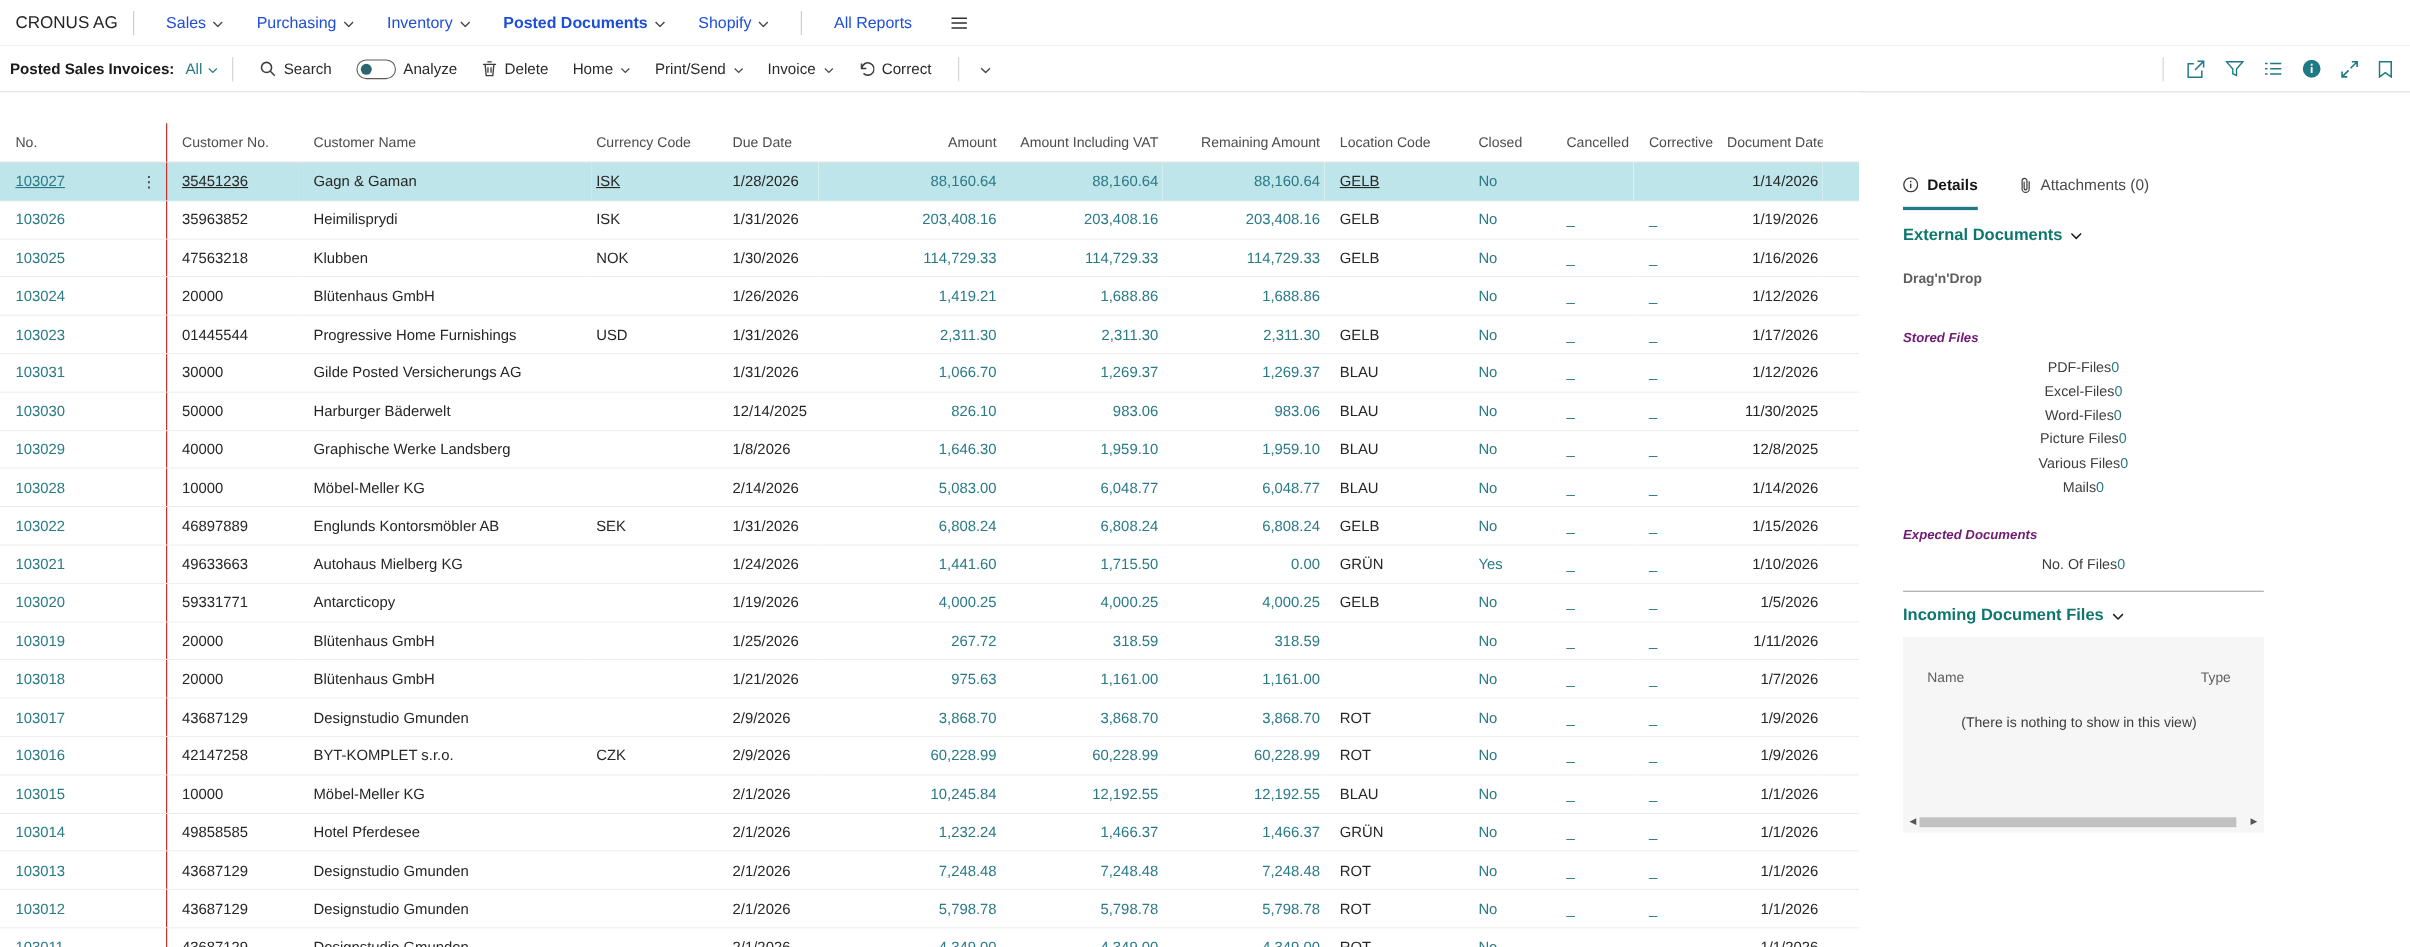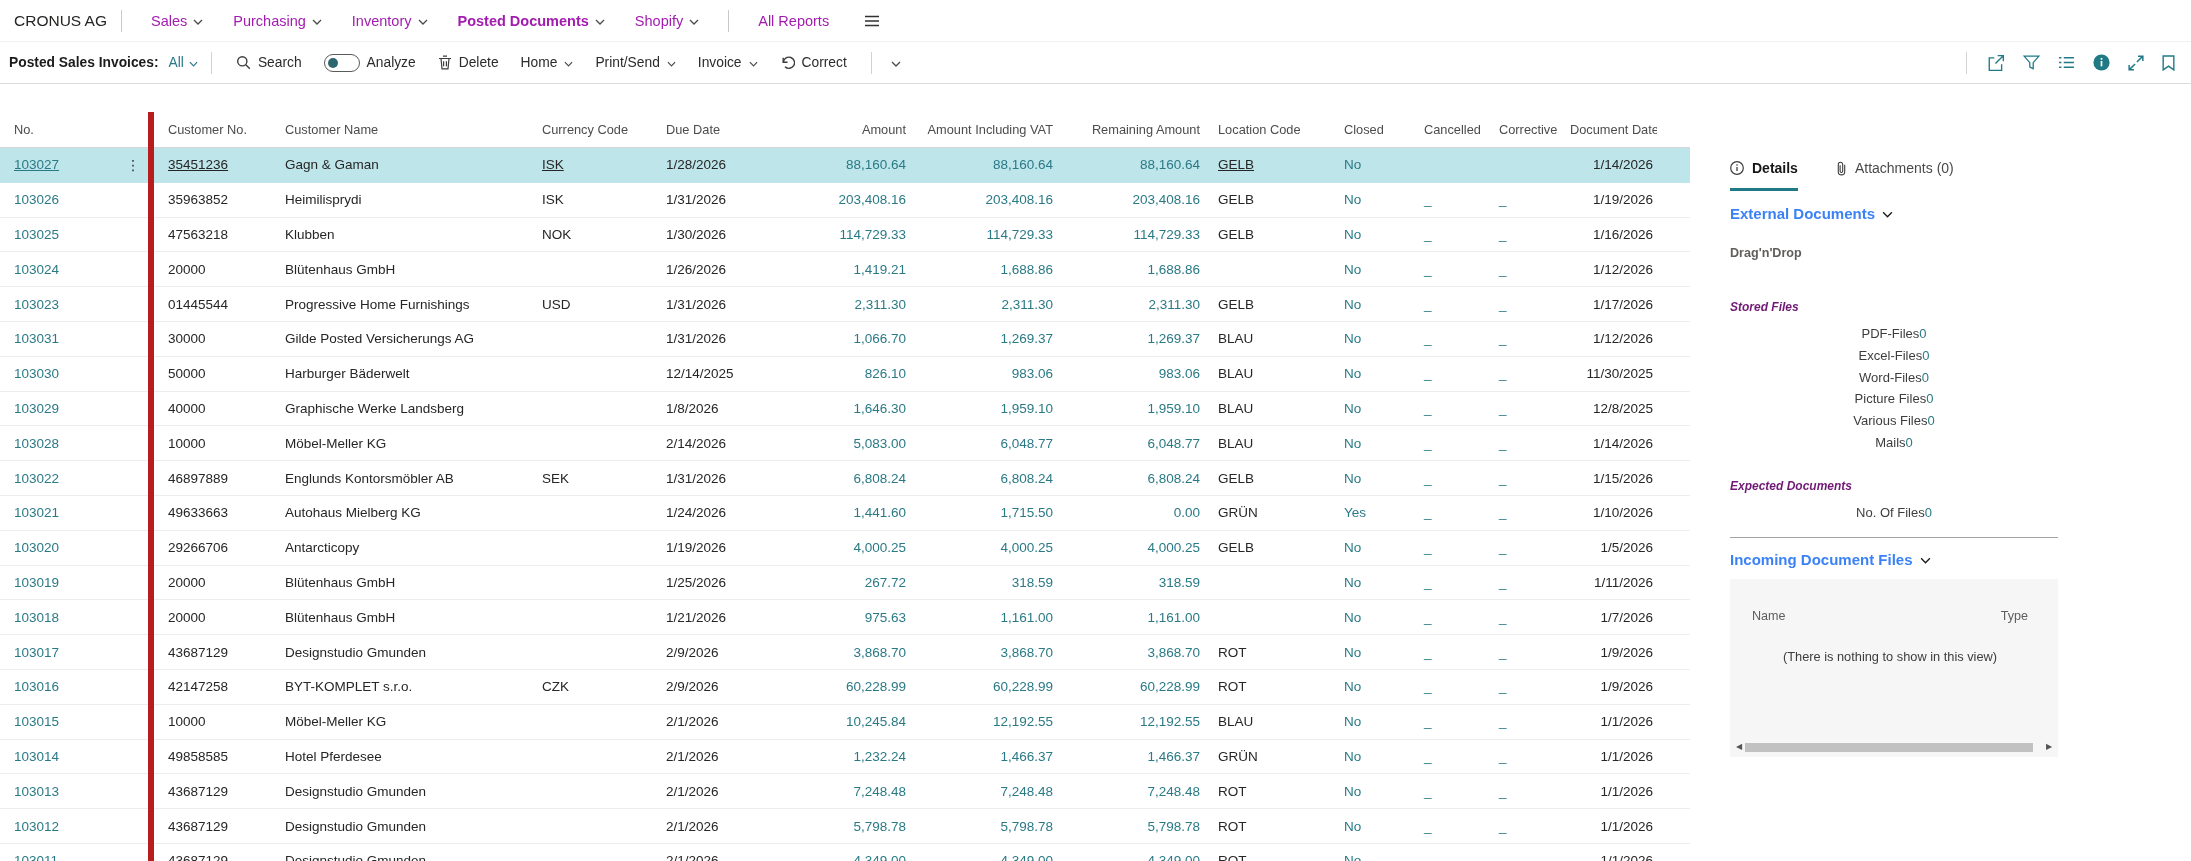--- a/index.html
+++ b/index.html
@@ -12,21 +12,21 @@
   body{
     width:2191px;height:861px;overflow:hidden;background:#fff;position:relative;
     font-family:"Liberation Sans", sans-serif;color:var(--dark);
   }
   svg{display:block;}
 
   
   .topnav{position:absolute;top:0;left:0;width:100%;height:41px;background:#fff;display:flex;align-items:center;}
   .brand{margin-left:14px;font-size:15.5px;color:#252423;white-space:nowrap;cursor:pointer;}
   .nav-divider{width:1px;height:22px;background:#c9c9c9;margin:0 14px;}
-  .nav-item{display:flex;align-items:center;gap:6px;padding:0 15px;height:100%;font-size:14.5px;color:#a21caf;cursor:pointer;white-space:nowrap;}
+  .nav-item{display:flex;align-items:center;gap:6px;padding:0 15px;height:100%;font-size:14.5px;color:#1d4ed8;cursor:pointer;white-space:nowrap;}
   .nav-item.active{font-weight:700;}
   .chev{color:#4a4a4a;margin-top:2px;}
   .hamburger{margin-left:20px;color:#323130;cursor:pointer;}
 
   
   .commandbar{position:absolute;top:41px;left:0;width:100%;height:43px;background:#fff;
     border-top:1px solid #f0f0f0;border-bottom:1px solid #dcdcdc;display:flex;align-items:center;box-sizing:border-box;}
   .cb-caption{margin-left:9px;font-size:13.8px;font-weight:700;color:#1b1b1b;white-space:nowrap;}
   .cb-filter{display:flex;align-items:center;gap:5px;margin-left:10px;color:var(--teal);font-size:13.8px;cursor:pointer;}
   .cb-divider{width:1px;height:22px;background:#d2d2d2;margin:0 13px;}
@@ -41,36 +41,36 @@
   .grid{position:absolute;top:84px;left:0;width:1690px;height:777px;overflow:hidden;background:#fff;}
   table{border-collapse:collapse;table-layout:fixed;width:1690px;margin-top:28px;}
   th{height:35px;font-weight:400;font-size:12.8px;color:#4c4c4c;text-align:left;
      padding:0 0 0 14px;border-bottom:1px solid #d8d8d8;white-space:nowrap;overflow:hidden;vertical-align:middle;cursor:pointer;}
   td{height:33.8px;font-size:13.5px;color:var(--dark);padding:0 0 0 14px;border-bottom:1px solid #ededed;
      white-space:nowrap;overflow:hidden;vertical-align:middle;}
   th.right,td.right{text-align:right;padding:0 4px 0 0;}
   th.c-currency_code,td.c-currency_code{padding-left:4px;}
   th.c-due_date,td.c-due_date{padding-left:6px;}
   td.lnk .v{color:var(--teal);cursor:pointer;}
-  th:first-child,td:first-child{border-right:6px solid #b91c1c;}
+  th:first-child,td:first-child{border-right:1px solid #b91c1c;}
   td:first-child{position:relative;}
   tr.selected td{background:var(--selBg);border-bottom-color:var(--selBg);}
   tr.selected td.c-no .v,
   tr.selected td.c-customer_no .v,
   tr.selected td.c-currency_code .v,
   tr.selected td.c-location_code .v{text-decoration:underline;}
   .rowmenu{position:absolute;right:8px;top:50%;transform:translateY(-50%);color:#2f2f2f;font-size:14px;cursor:pointer;line-height:1;}
 
   
   .factbox{position:absolute;left:1730px;top:160px;width:328px;}
   .fb-tabs{display:flex;gap:38px;}
   .fb-tab{display:flex;align-items:center;gap:8px;font-size:14px;color:#4a4a4a;padding-bottom:12px;border-bottom:3px solid transparent;cursor:pointer;}
   .fb-tab.active{font-weight:700;color:#161616;border-bottom-color:var(--tealIcon);}
   .fb-tab .i{color:#3d3d3d;display:flex;}
-  .fb-section-title{font-size:15px;font-weight:700;color:#3b82f6;display:flex;align-items:center;gap:7px;cursor:pointer;}
+  .fb-section-title{font-size:15px;font-weight:700;color:#0f766e;display:flex;align-items:center;gap:7px;cursor:pointer;}
   .t-external{margin-top:14px;}
   .fb-label{margin-top:24px;font-size:12.6px;font-weight:700;color:#605e5c;}
   .dropzone{margin-top:5px;height:64px;background:#f2f2f2;border:2px dashed #2f2f2f;border-radius:6px;
     text-align:center;padding-top:5px;font-size:13px;color:#2b2b2b;box-sizing:border-box;cursor:pointer;}
   .fb-sub{margin-top:40px;font-size:12px;font-weight:700;color:#701a75;font-style:italic;}
   .fb-rows{margin-top:9px;}
   .fb-row{display:flex;justify-content:center;align-items:center;height:21.7px;font-size:13px;color:#3d3d3d;}
   .fb-row .cnt{color:var(--teal);cursor:pointer;}
   .t-expected{margin-top:26px;}
   .fb-divider{margin-top:13px;height:1px;background:#a6a4a2;}
@@ -471,21 +471,21 @@
           <td class="c-remaining_amount right lnk"><span class="v">0.00</span></td>
           <td class="c-location_code"><span class="v">GRÜN</span></td>
           <td class="c-closed lnk"><span class="v">Yes</span></td>
           <td class="c-cancelled lnk"><span class="v">_</span></td>
           <td class="c-corrective lnk"><span class="v">_</span></td>
           <td class="c-document_date right"><span class="v">1/10/2026</span></td>
           <td></td>
         </tr>
         <tr class="">
           <td class="c-no lnk"><span class="v">103020</span></td>
-          <td class="c-customer_no"><span class="v">29266706</span></td>
+          <td class="c-customer_no"><span class="v">59331771</span></td>
           <td class="c-customer_name"><span class="v">Antarcticopy</span></td>
           <td class="c-currency_code"><span class="v"></span></td>
           <td class="c-due_date"><span class="v">1/19/2026</span></td>
           <td class="c-amount right lnk"><span class="v">4,000.25</span></td>
           <td class="c-amount_including_vat right lnk"><span class="v">4,000.25</span></td>
           <td class="c-remaining_amount right lnk"><span class="v">4,000.25</span></td>
           <td class="c-location_code"><span class="v">GELB</span></td>
           <td class="c-closed lnk"><span class="v">No</span></td>
           <td class="c-cancelled lnk"><span class="v">_</span></td>
           <td class="c-corrective lnk"><span class="v">_</span></td>

